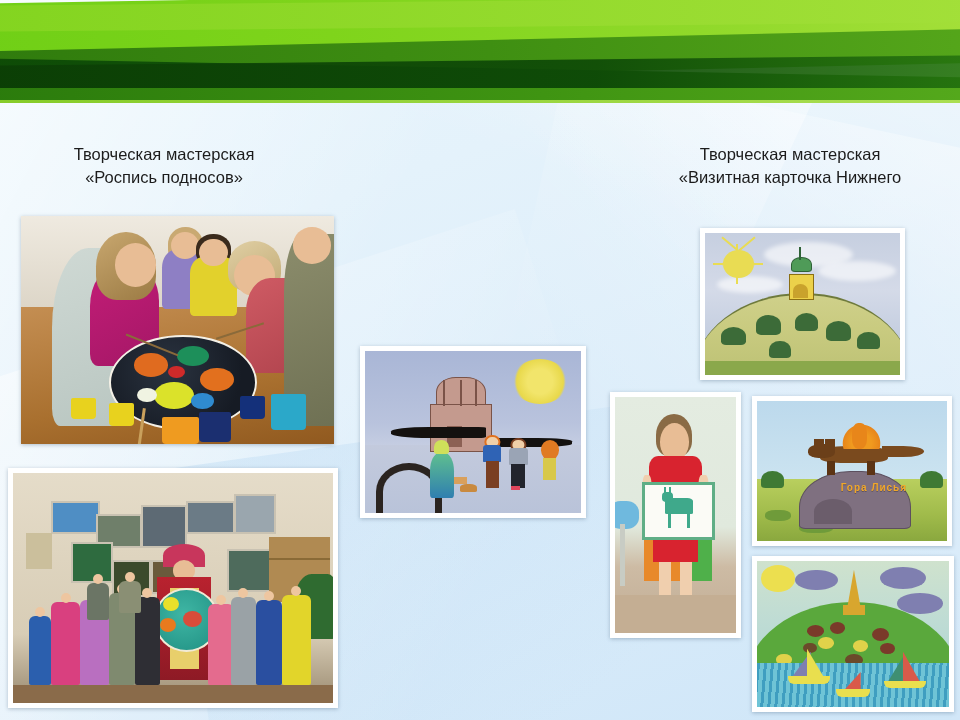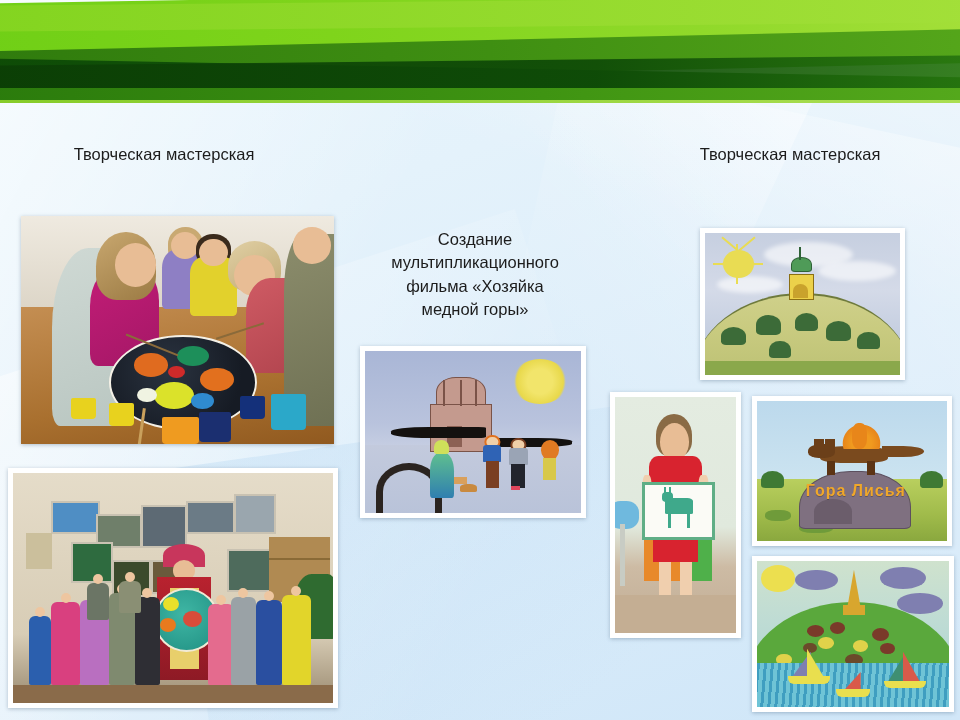--- a/index.html
+++ b/index.html
@@ -170,32 +170,28 @@
     <div class="band b-mid"></div>
     <div class="band b-dark"></div>
     <div class="band b-dark2"></div>
     <div class="band b-base"></div>
     <div class="band b-hairline"></div>
   </div>
 
 
   <div class="cap cap-left">
     <div>Творческая мастерская</div>
+    <div>«Роспись подносов»</div>
   </div>
 
   <div class="cap cap-right">
     <div>Творческая мастерская</div>
-  </div>
-
-  <div class="cap cap-center">
-    <div>Создание</div>
-    <div>мультипликационного</div>
-    <div>фильма «Хозяйка</div>
-    <div>медной горы»</div>
-  </div>
+    <div>«Визитная карточка Нижнего</div>
+  </div>
+
 
   <div class="ph" id="photo-tray-painting">
     <div class="inner">
       <div class="scene">
         <div class="tp-wall"></div>
         <div class="tp-table"></div>
 
         <div class="child" style="left:10%;top:14%;width:26%;height:78%;background:linear-gradient(160deg,#cfd9d4,#b9c6c1);border-radius:45% 30% 10% 10%;"></div>
         <div class="child" style="left:22%;top:22%;width:22%;height:44%;background:linear-gradient(150deg,#c31d77,#a41766);border-radius:40% 35% 20% 12%;"></div>
         <div class="hair" style="left:24%;top:7%;width:19%;height:30%;background:linear-gradient(150deg,#c8a76f,#9c7b44);"></div>
@@ -449,21 +445,21 @@
         <div style="position:absolute;left:27%;top:31%;width:14%;height:10%;background:#6b3f19;border-radius:50% 10% 40% 40%;"></div>
         <div style="position:absolute;left:30%;top:27%;width:5%;height:6%;background:#6b3f19;"></div>
         <div style="position:absolute;left:36%;top:27%;width:5%;height:6%;background:#6b3f19;"></div>
         <div style="position:absolute;left:66%;top:32%;width:22%;height:8%;background:#7a4a1e;border-radius:0 50% 50% 0;"></div>
         <div style="position:absolute;left:37%;top:43%;width:4%;height:10%;background:#5c3414;"></div>
         <div style="position:absolute;left:58%;top:43%;width:4%;height:10%;background:#5c3414;"></div>
 
         <div style="position:absolute;left:42%;top:14%;width:26%;height:20%;background:radial-gradient(circle at 50% 80%,#f09a1f 30%,#e8861a 55%,rgba(232,134,26,0) 58%);"></div>
         <div style="position:absolute;left:50%;top:16%;width:8%;height:18%;background:#e8861a;border-radius:40%;"></div>
 
-        <div class="fr-label" style="left:25%;top:58%;width:54%;text-align:center;font-size:16px;">Гора Лисья</div>
+        <div class="fr-label" style="left:25%;top:58%;width:54%;text-align:right;font-size:10px;">Гора Лисья</div>
       </div>
     </div>
   </div>
 
   <div class="ph pad" id="photo-drawing-hill-boats">
     <div class="inner">
       <div class="scene">
         <div class="hb-sky"></div>
         <div class="hb-sun" style="left:2%;top:3%;width:18%;height:18%;"></div>
         <div class="hb-cloud" style="left:20%;top:6%;width:22%;height:14%;"></div>

